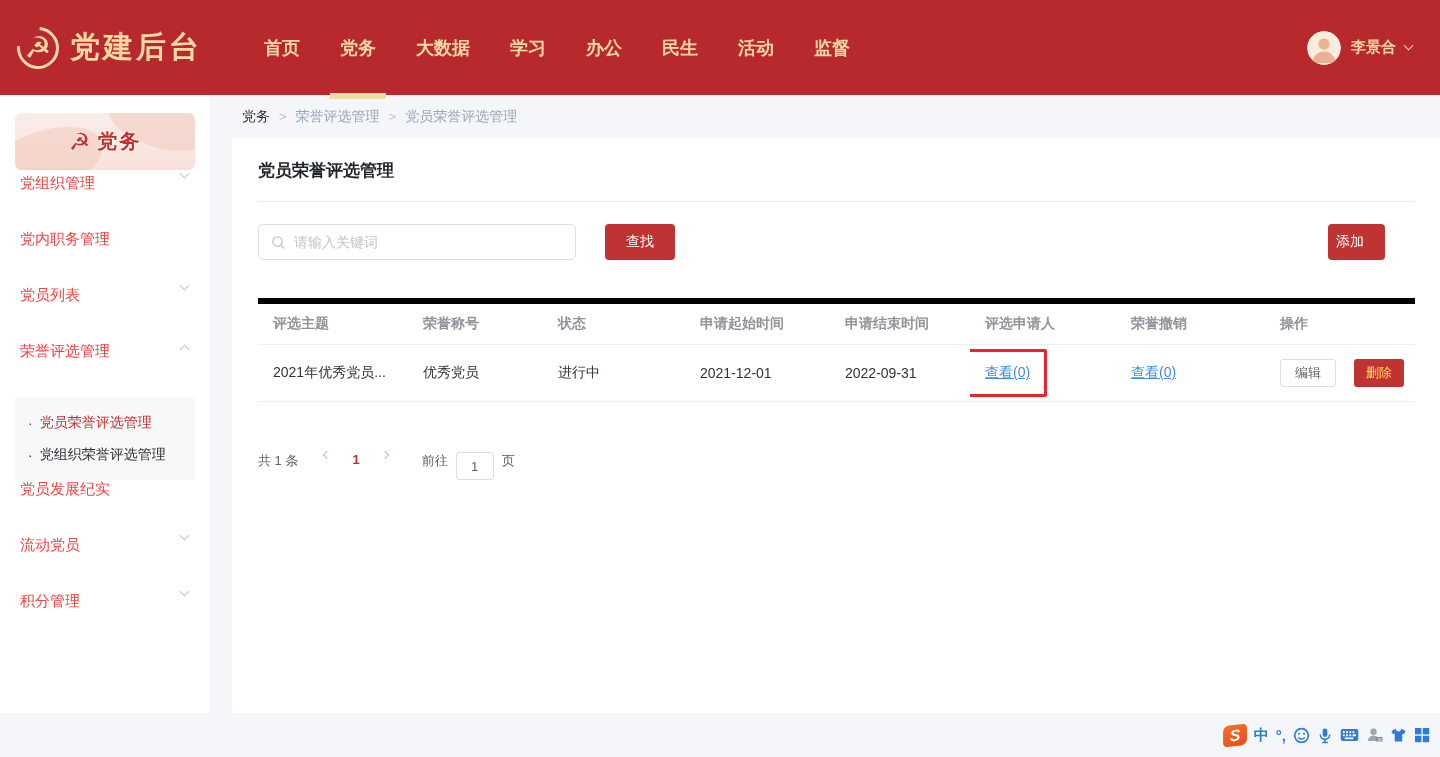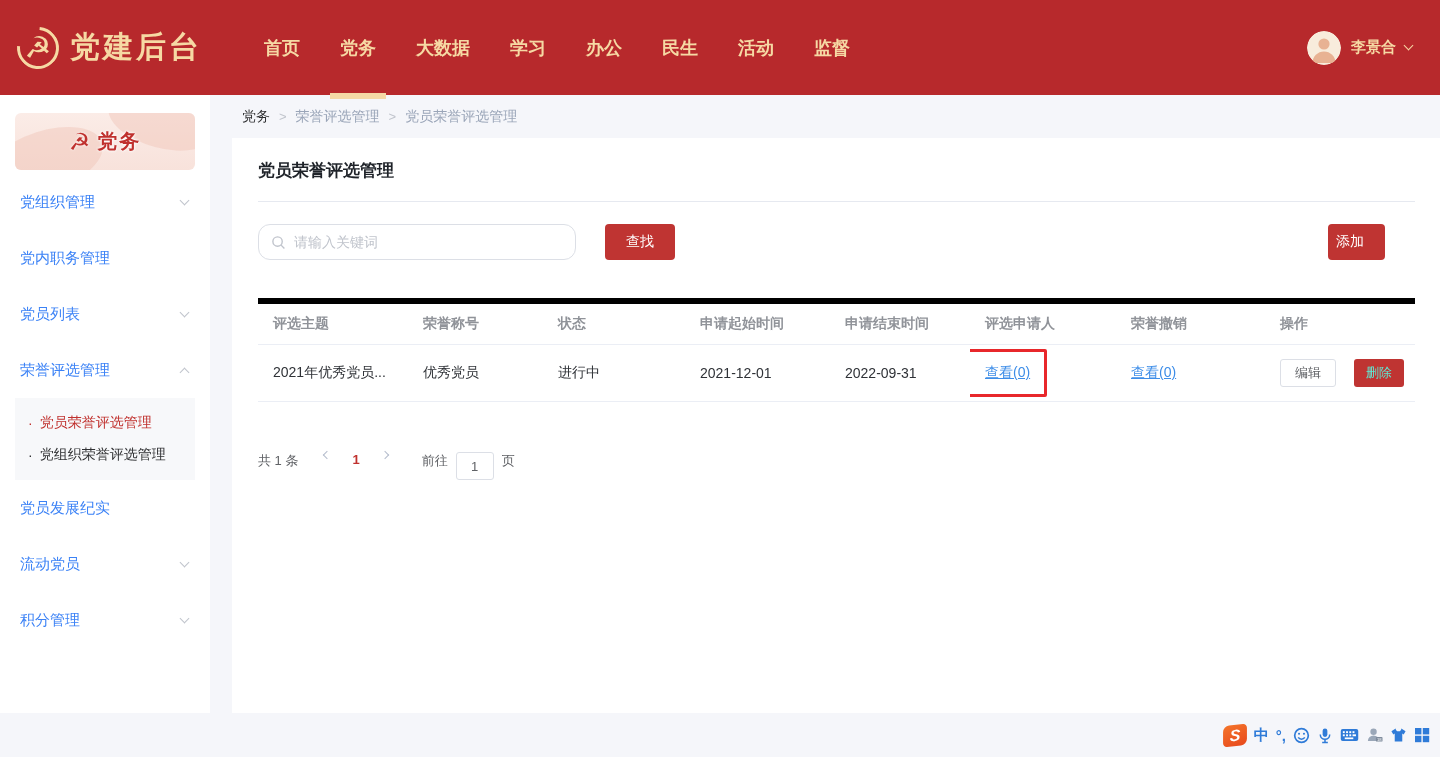--- a/index.html
+++ b/index.html
@@ -57,22 +57,22 @@
   .side-banner .blob1, .side-banner .blob2 {
     position:absolute; background:#F0C4B6; opacity:.45; border-radius:50%;
   }
   .blob1 { width:120px; height:60px; left:-30px; top:18px; transform:rotate(-18deg); }
   .blob2 { width:110px; height:55px; right:-22px; top:-20px; transform:rotate(15deg); }
   .banner-emblem { position:relative; font-size:24px; color:#C0312E; text-shadow:0 0 3px #fff; margin-right:7px; }
   .banner-text { position:relative; font-size:20px; font-weight:bold; color:#C0312E; letter-spacing:2px; text-shadow:0 0 3px #fff,0 0 3px #fff; }
 
   .menu { margin-top:4px; }
   .menu-item {
-    height:56px; display:flex; align-items:center; padding:0 22px 0 20px;
-    font-size:15px; color:#3b82f6; cursor:pointer;
+    height:56px; display:flex; align-items:flex-start; padding:0 22px 0 20px;
+    font-size:15px; color:#ef4444; cursor:pointer;
   }
   .menu-item .label { flex:1; }
   .submenu { background:#F7F8FA; margin:0 15px 0 15px; padding:9px 0; }
   .submenu-item {
     height:32px; display:flex; align-items:center; padding-left:13px;
     font-size:14px; color:#303133; cursor:pointer;
   }
   .submenu-item .dot { margin-right:7px; color:#303133; }
   .submenu-item.active, .submenu-item.active .dot { color:#C0312E; }
 
@@ -85,21 +85,21 @@
   .crumb { color:#9AA5B8; cursor:pointer; }
   .crumb-last { color:#9AA5B8; }
   .crumb-sep { color:#C0C4CC; margin:0 9px; font-size:13px; }
 
   .card { background:#fff; min-height:575px; padding:0 25px 0 26px; }
   .page-title-row { padding-top:21px; padding-bottom:19px; border-bottom:1px solid #E6E9F0; }
   .page-title { font-size:17px; font-weight:bold; color:#1F2329; }
 
   .toolbar { margin-top:22px; display:flex; align-items:center; }
   .search-box {
-    width:318px; height:36px; border:1px solid #DCDFE6; border-radius:12px;
+    width:318px; height:36px; border:1px solid #DCDFE6; border-radius:5px;
     display:flex; align-items:center; padding:0 12px; background:#fff;
   }
   .search-box input {
     border:none; outline:none; flex:1; font-size:14px; color:#303133; margin-left:8px;
     font-family:inherit; background:transparent;
   }
   .search-box input::placeholder { color:#C0C4CC; }
   .btn-red {
     height:36px; padding:0 21px; background:#BF3432; color:#fff; font-size:14px;
     border:none; border-radius:4px; cursor:pointer; font-family:inherit;
@@ -125,21 +125,21 @@
   .hl-box {
     position:absolute; left:-20px; right:-17px; top:-15px; bottom:-15px;
     border:3px solid #E8272B; border-radius:2px; pointer-events:none;
   }
   .btn-edit {
     height:28px; padding:0 14px; background:#fff; border:1px solid #DCDFE6; border-radius:3px;
     font-size:13px; color:#606266; cursor:pointer; font-family:inherit;
   }
   .btn-del {
     height:28px; padding:0 12px; background:#BF3432; border:none; border-radius:3px;
-    font-size:13px; color:#5eead4; cursor:pointer; margin-left:14px; font-family:inherit;
+    font-size:13px; color:#fde047; cursor:pointer; margin-left:14px; font-family:inherit;
   }
 
   
   .pager { margin-top:50px; display:flex; align-items:flex-start; font-size:13px; color:#606266; }
   .pager-total { margin-right:14px; }
   .pg-arrow { padding:0 12px; cursor:pointer; display:flex; align-items:center; }
   .pg-arrow .chev { width:6px; height:6px; border-color:#B4BCCC; }
   .chev.left  { transform:rotate(135deg); }
   .chev.right { transform:rotate(-45deg); }
   .pg-num { margin:0 10px; color:#C0312E; font-weight:bold; cursor:pointer; }

